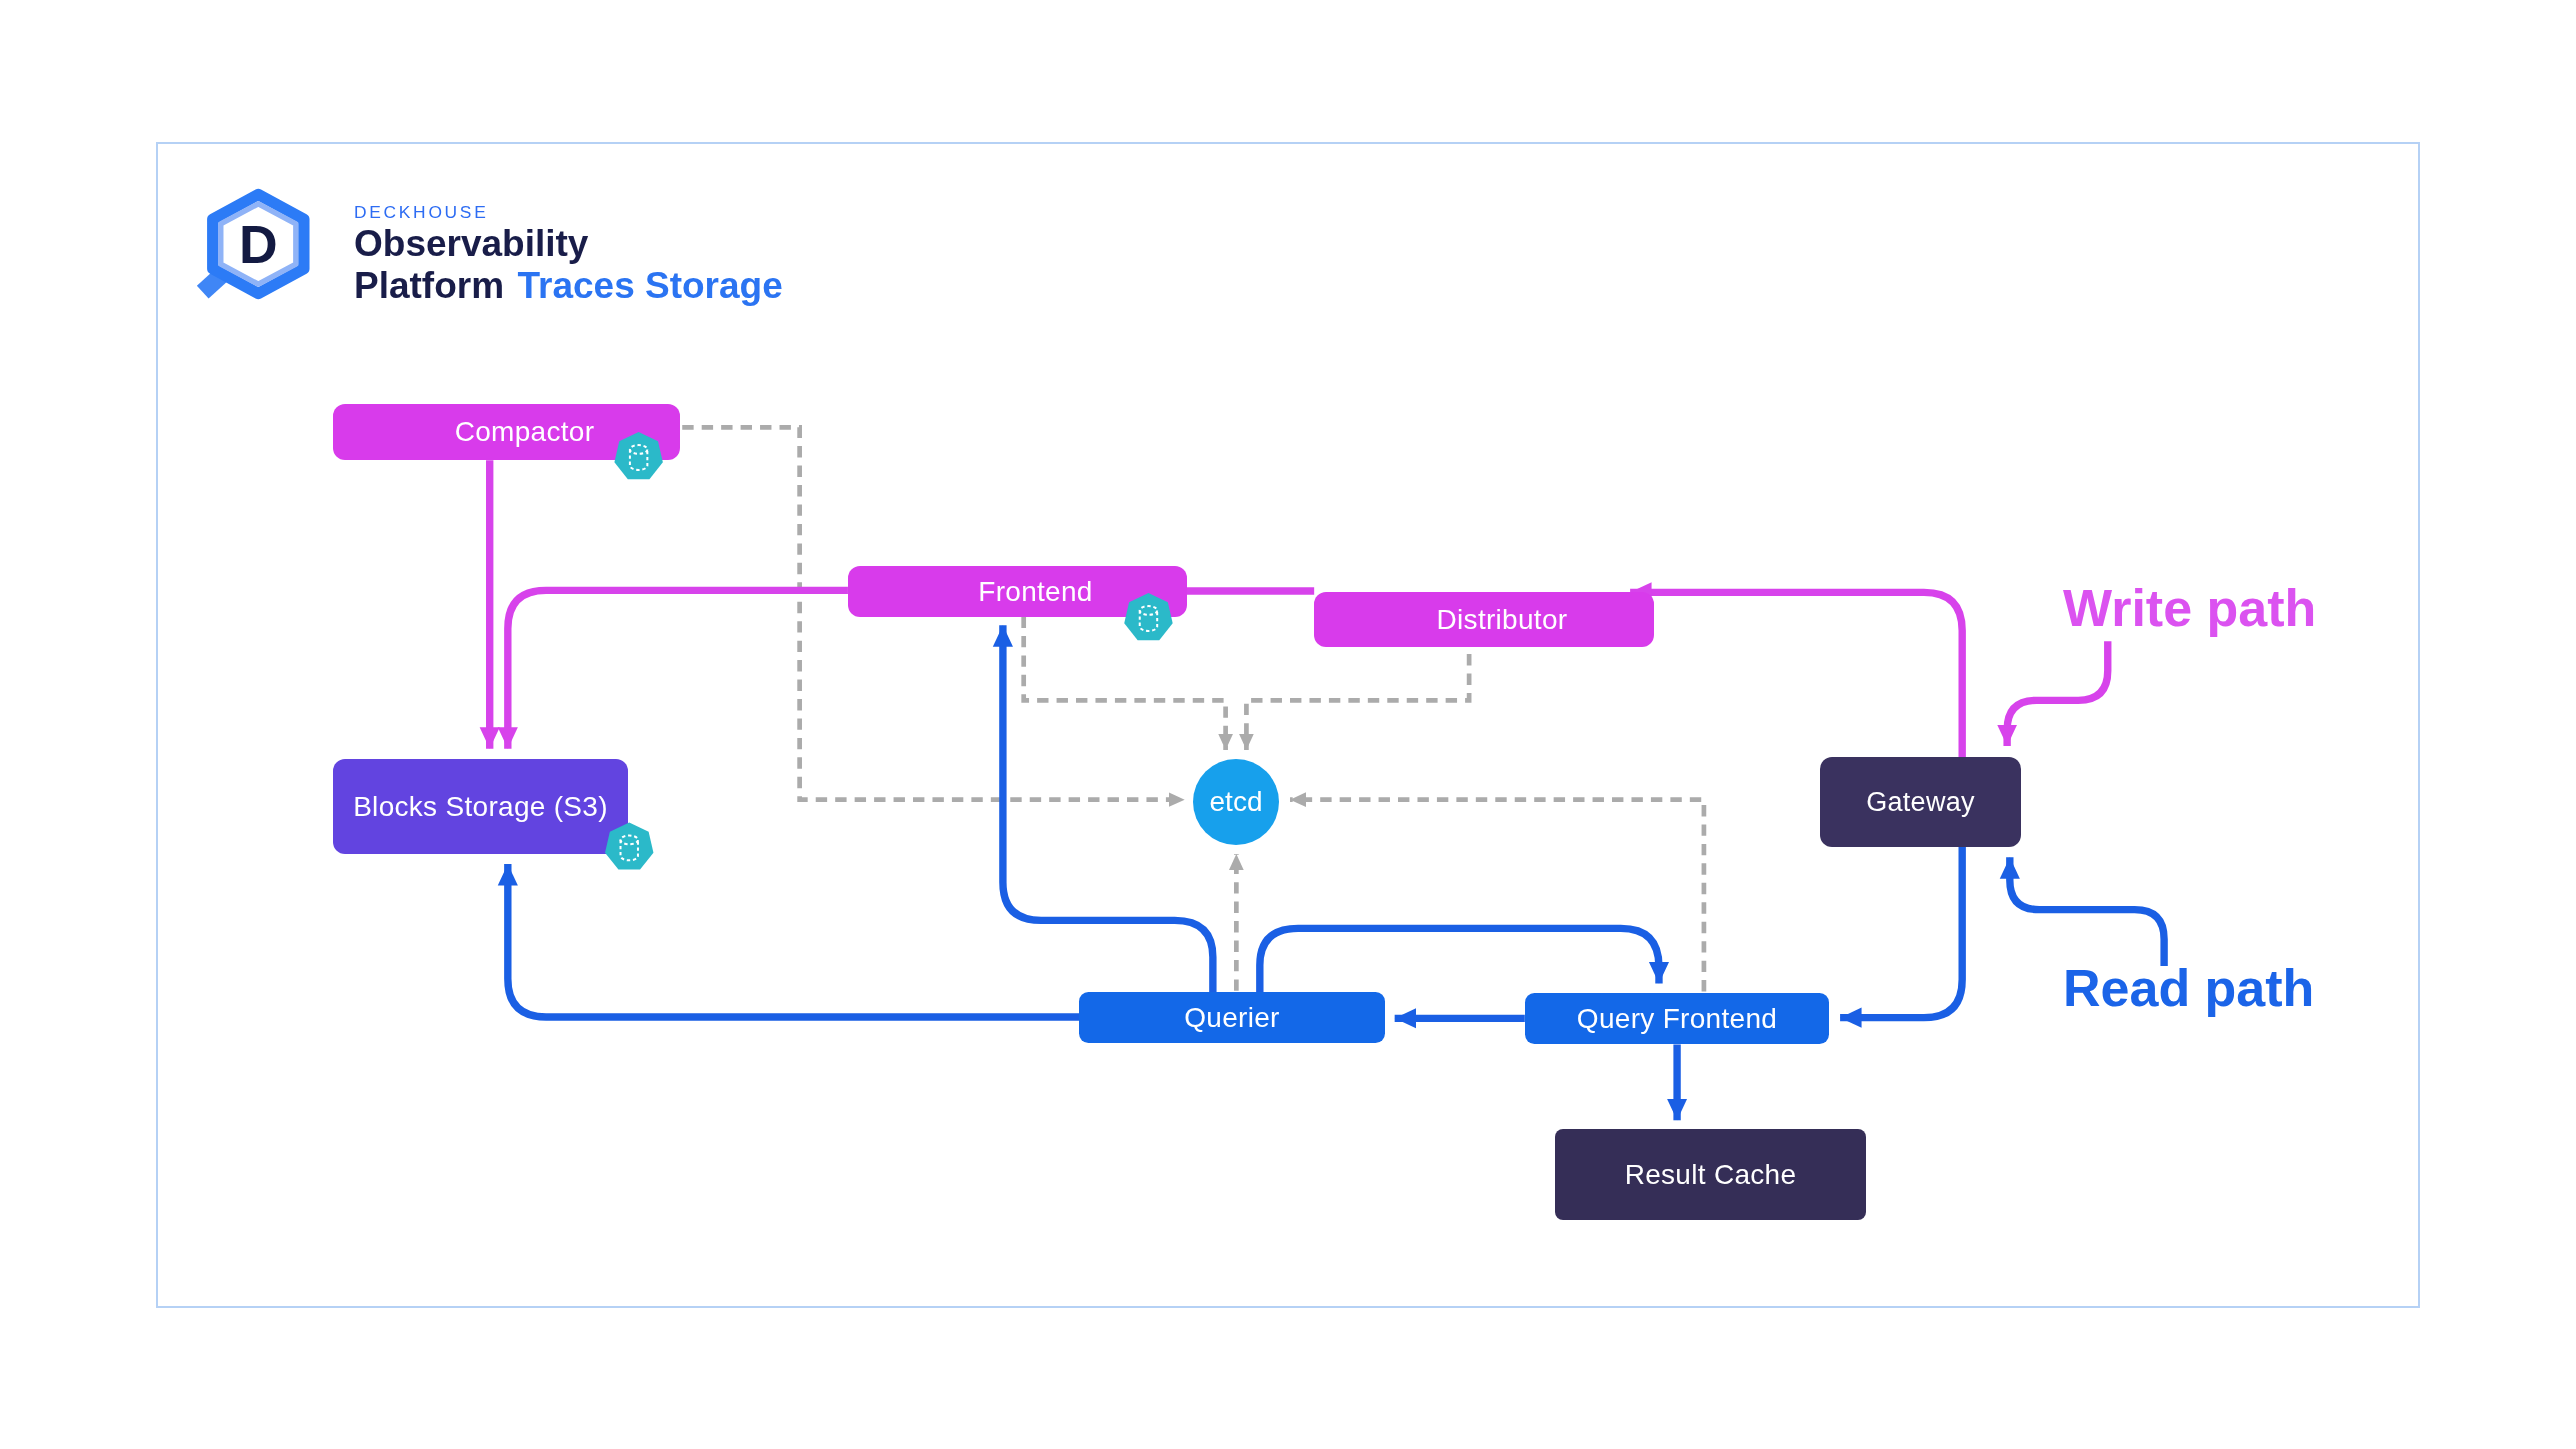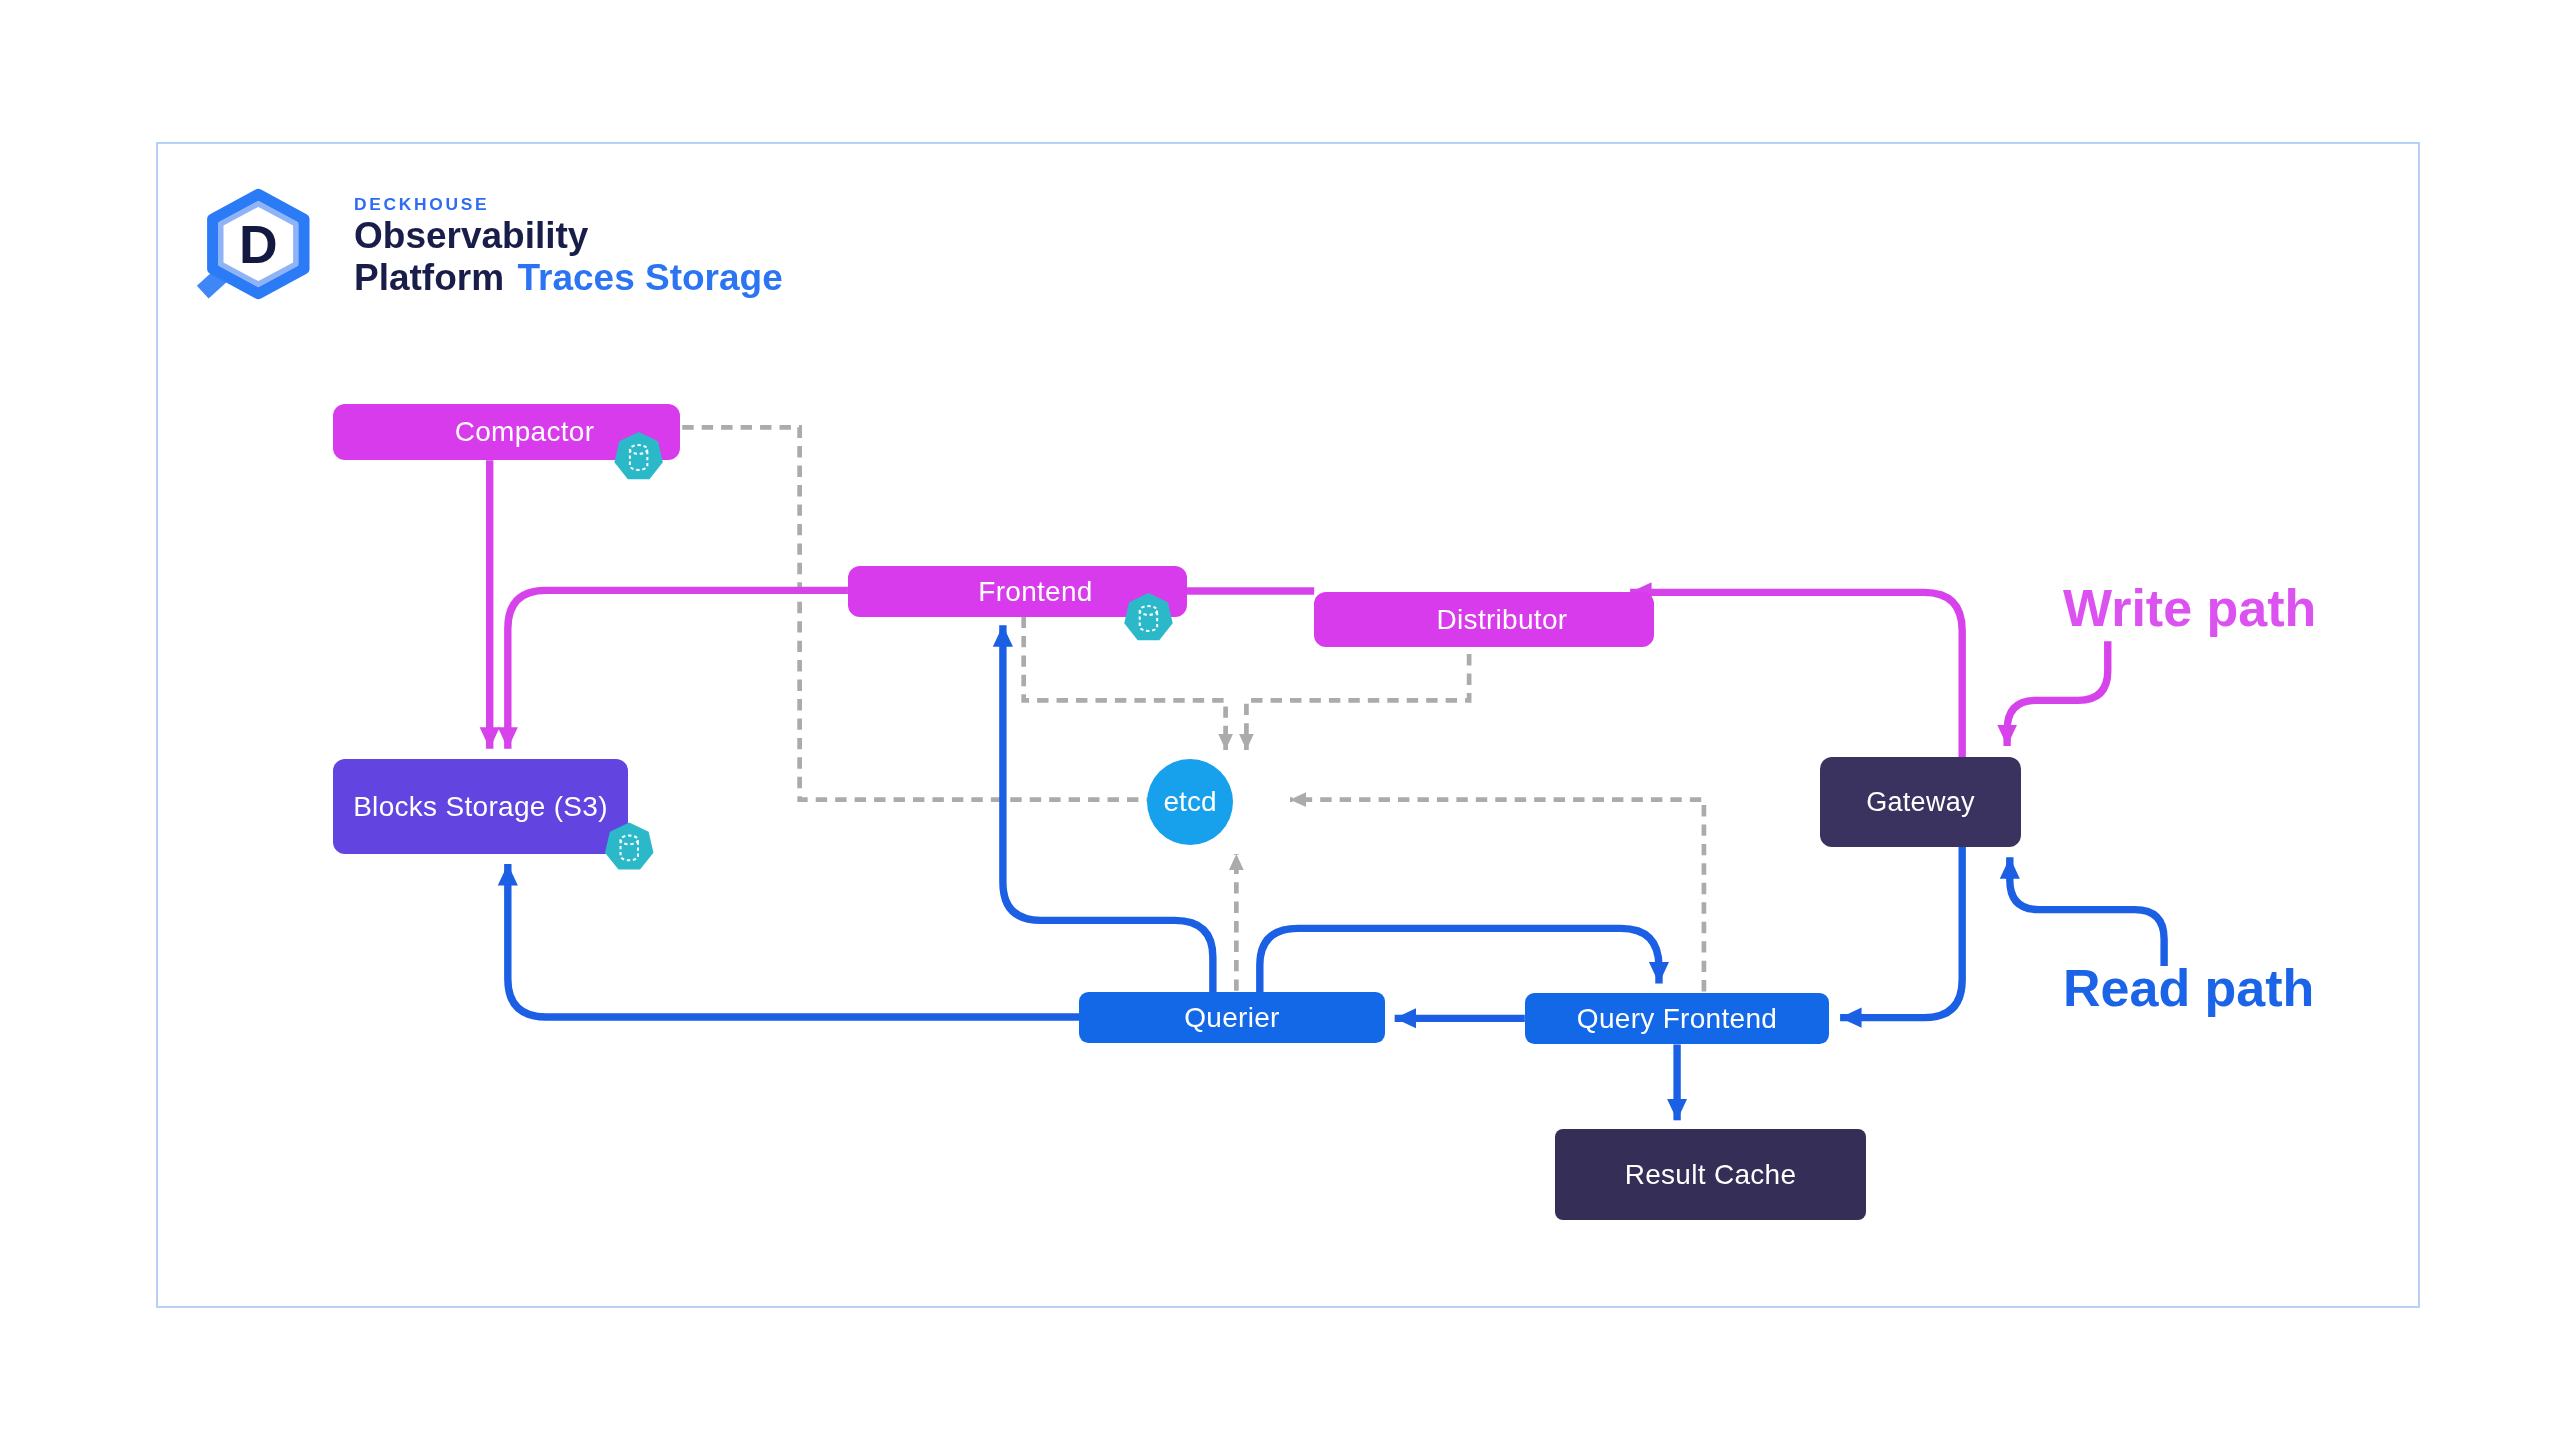--- a/index.html
+++ b/index.html
@@ -8,29 +8,29 @@
   .frame{position:absolute;left:156px;top:142px;width:2264px;height:1166px;
          border:2.7px solid var(--frame,#B5D1F5);box-sizing:border-box;}
   svg.layer{position:absolute;left:0;top:0;width:2576px;height:1449px;pointer-events:none;}
   .node{position:absolute;display:flex;align-items:center;justify-content:center;
         color:#fff;border-radius:12px;font-size:28px;letter-spacing:0.3px;}
   .node.magenta{background:var(--magenta,#D83BEB);padding-left:36px;}
   .node.purple{background:var(--purple,#6244E0);}
   .node.blue{background:var(--bluebox,#1368E8);border-radius:9.4px;}
   .node.dark1{background:var(--dark1,#3A325F);border-radius:12px;}
   .node.dark2{background:var(--dark2,#352E57);border-radius:8px;margin-left:32px;}
-  .etcd{position:absolute;left:1147px;top:759px;width:86px;height:86px;border-radius:50%;
+  .etcd{position:absolute;left:1193px;top:759px;width:86px;height:86px;border-radius:50%;
         background:var(--etcd,#17A0EC);display:flex;align-items:center;justify-content:center;
         color:#fff;font-size:28px;}
   .pathlabel{position:absolute;font-size:52px;font-weight:700;white-space:nowrap;}
   .pathlabel.write{color:var(--magenta-label,#DB52F0);}
   .pathlabel.read{color:var(--blue-label,#1B64E8);}
   .logo{position:absolute;left:188px;top:181px;display:flex;align-items:flex-start;}
   .logo-text{margin-left:12px;display:flex;flex-direction:column;}
-  .logo-brand{color:var(--dkblue,#2D6CF3);font-size:17.4px;font-weight:700;letter-spacing:2.7px;margin-top:13px;}
+  .logo-brand{color:var(--dkblue,#2D6CF3);font-size:17.4px;font-weight:400;letter-spacing:2.7px;margin-top:21px;}
   .logo-line{font-size:37px;font-weight:700;color:var(--navy,#191D49);line-height:42px;}
   .logo-line2{display:flex;gap:13.4px;}
   .logo-product{color:var(--tsblue,#2B74F2);font-weight:700;}
 </style>
 </head>
 <body>
 
 <div class="canvas">
 
   <div class="frame"></div>

